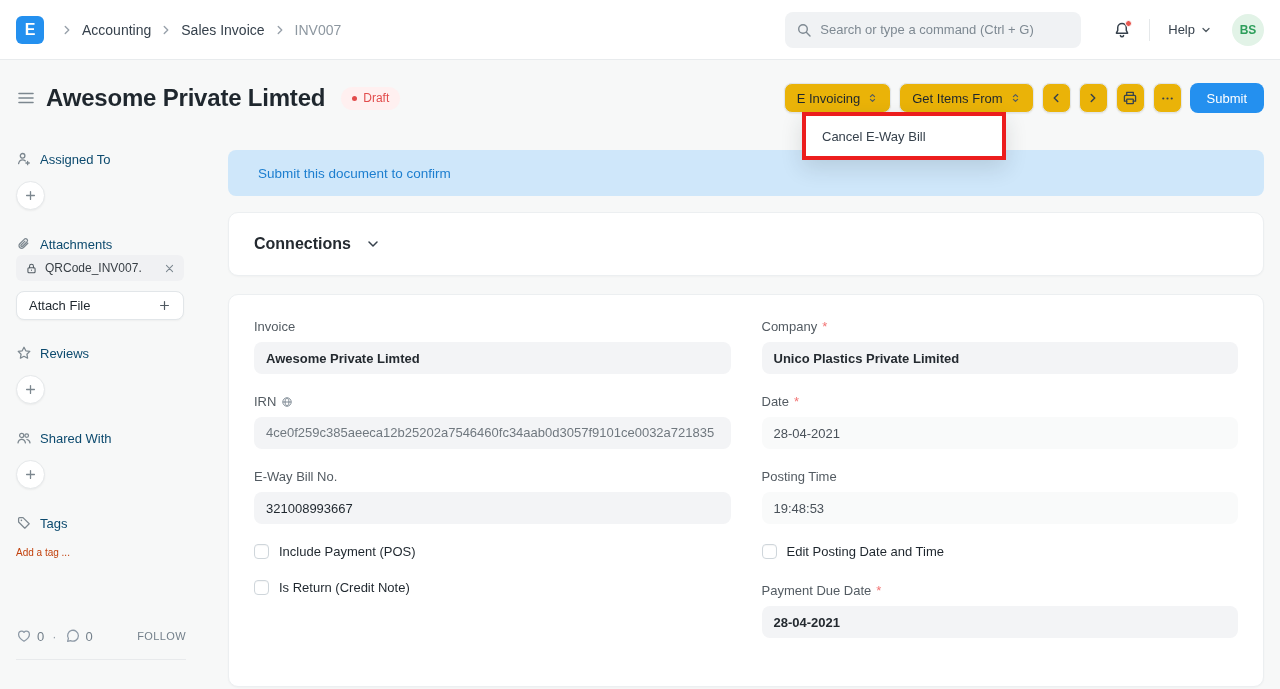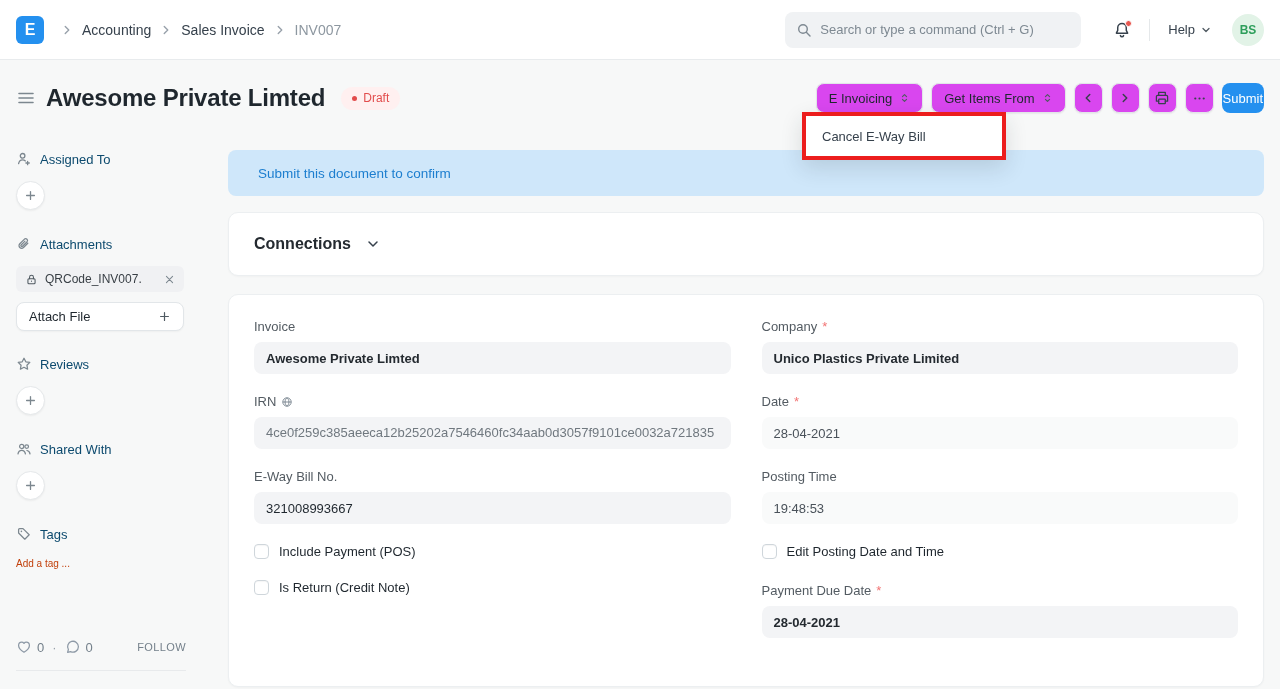--- a/index.html
+++ b/index.html
@@ -67,29 +67,29 @@
   .menu-toggle{color:#7c878f;cursor:pointer;display:flex;margin-right:10px;}
   .page-title{font-size:24px;font-weight:700;color:#1f272e;letter-spacing:-.2px;}
   .status-pill{
     margin-left:16px;height:23px;border-radius:12px;background:#fff0f0;
     display:flex;align-items:center;gap:6px;padding:0 11px;
   }
   .status-dot{width:5px;height:5px;border-radius:50%;background:var(--draft_red);}
   .status-text{font-size:12px;color:var(--draft_red);}
   .title-actions{margin-left:auto;display:flex;align-items:center;gap:8px;}
   .btn{
-    height:30px;border-radius:8px;background:#d946ef;border:1px solid var(--border);
+    height:30px;border-radius:8px;background:#eab308;border:1px solid var(--border);
     box-shadow:0 .5px 1.5px rgba(0,0,0,.06);
     display:flex;align-items:center;justify-content:center;gap:7px;
     font-size:13px;color:#1f272e;padding:0 12px;cursor:pointer;white-space:nowrap;
   }
   .btn.icon-btn{width:29px;padding:0;color:#36414c;}
   .btn-primary{
     height:30px;border-radius:8px;background:var(--accent);color:#fff;border:none;
-    font-size:13px;padding:0 1px;display:flex;align-items:center;cursor:pointer;
+    font-size:13px;padding:0 17px;display:flex;align-items:center;cursor:pointer;
   }
   .select-arrows{color:#505a62;display:flex;}
 
   
   .dropdown-annotation{
     position:absolute;left:802px;top:112px;width:204px;height:48px;
     border:4px solid var(--annotation_red);background:#fff;
     box-shadow:0 8px 22px rgba(25,39,52,.14);z-index:50;
   }
   .dropdown-item{
@@ -107,21 +107,21 @@
     display:flex;align-items:center;gap:8px;color:#0c4a6e;font-size:13px;height:18px;
   }
   .sb-section-label .sb-icon{color:#7c878f;display:flex;}
   .plus-circle{
     width:29px;height:29px;border-radius:50%;background:#fff;border:1px solid #e5e8ea;
     box-shadow:0 1px 2px rgba(0,0,0,.05);color:#7c878f;
     display:flex;align-items:center;justify-content:center;
     margin:13px 0 25px 0;cursor:pointer;font-size:15px;
   }
   .attach-chip{
-    margin-top:13px;width:168px;height:26px;border-radius:6px;background:#f0f1f3;
+    margin-top:2px;width:168px;height:26px;border-radius:6px;background:#f0f1f3;
     display:flex;align-items:center;gap:7px;padding:0 9px;cursor:pointer;
   }
   .attach-chip .chip-text{font-size:12px;color:#383f45;flex:1;white-space:nowrap;overflow:hidden;}
   .attach-chip .chip-close{color:#7c878f;display:flex;cursor:pointer;}
   .attach-btn{
     margin-top:10px;width:168px;height:29px;border-radius:8px;background:#fff;
     border:1px solid #e2e6e9;box-shadow:0 1px 2px rgba(0,0,0,.04);
     display:flex;align-items:center;padding:0 12px;font-size:13px;color:#1f272e;
     cursor:pointer;margin-bottom:24px;
   }

